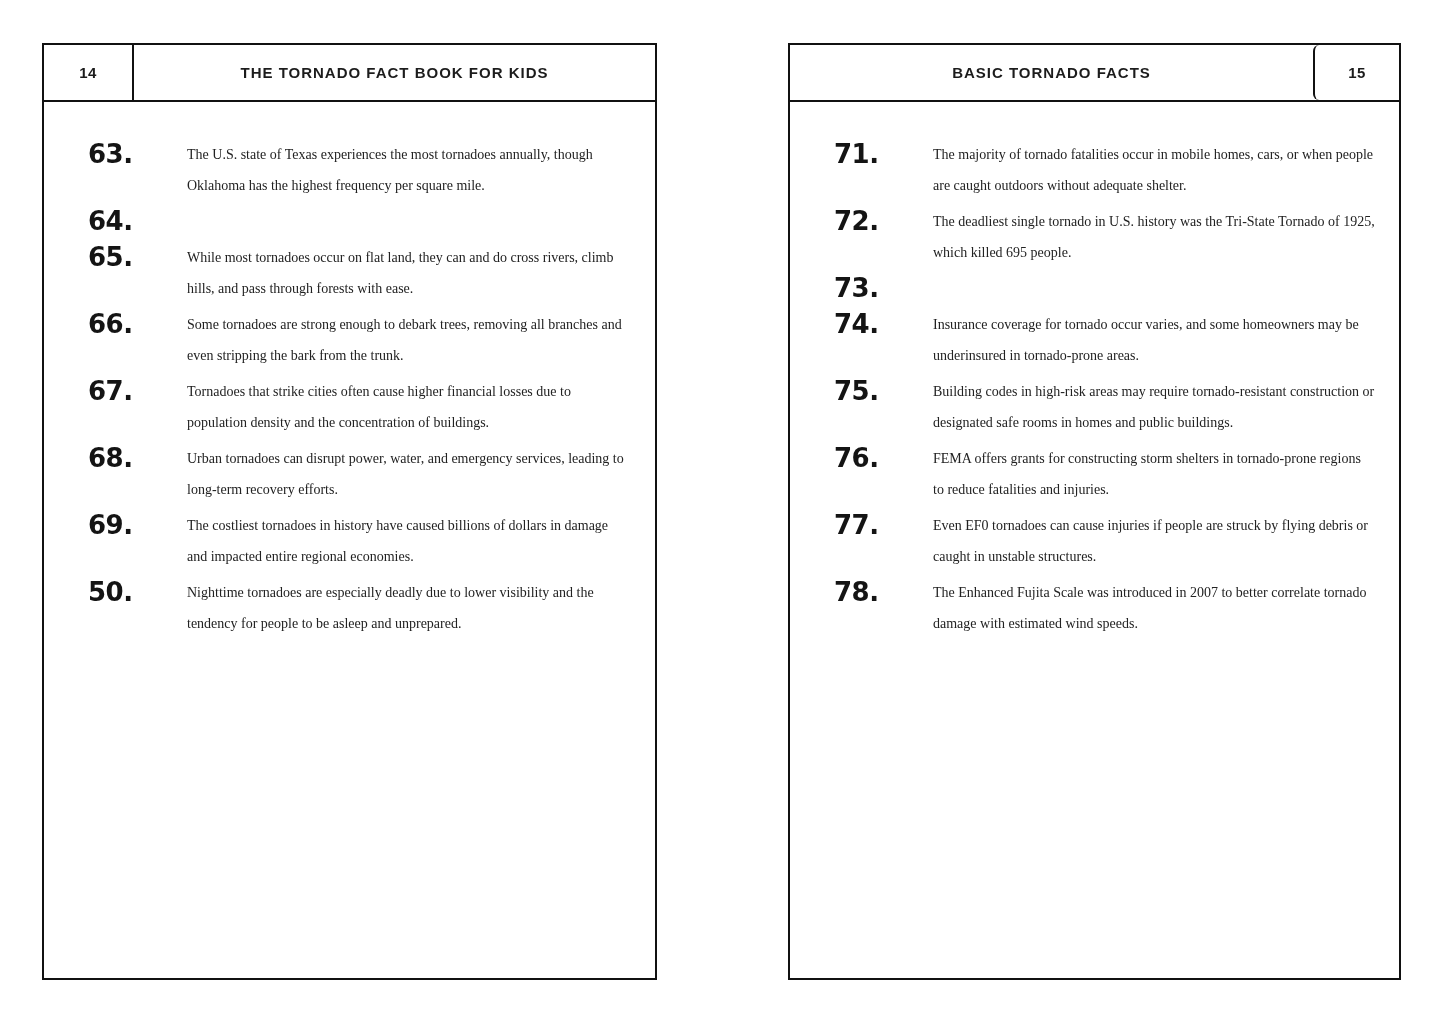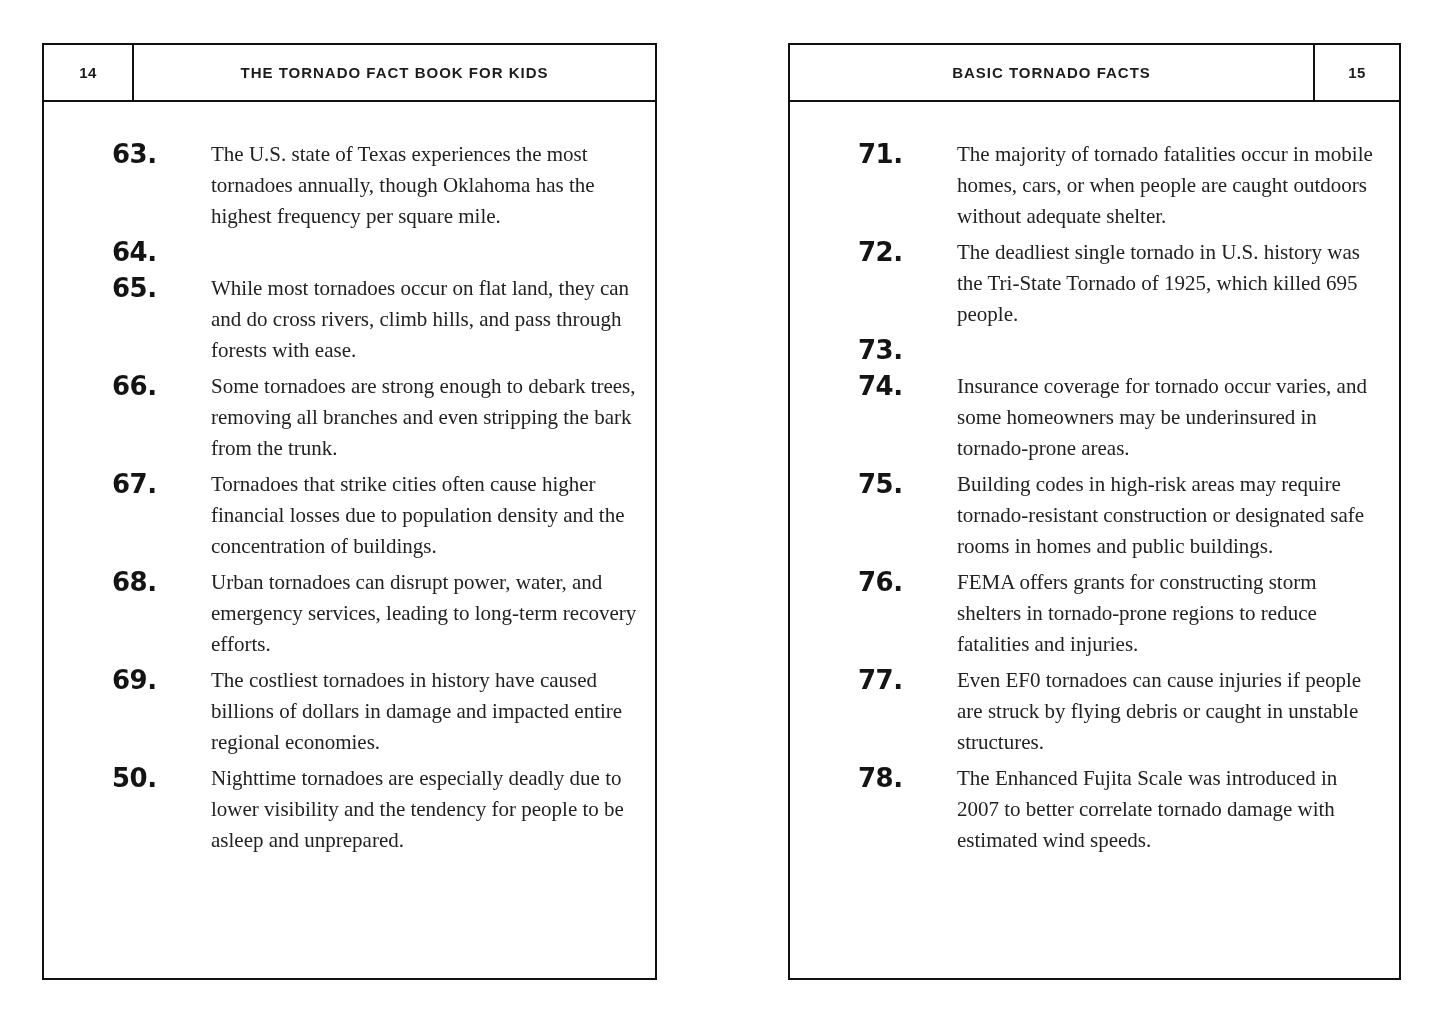--- a/index.html
+++ b/index.html
@@ -32,53 +32,53 @@
     width: 90px;
     flex: 0 0 auto;
     display: flex; align-items: center; justify-content: center;
     font-family: "Liberation Sans", sans-serif;
     font-stretch: condensed;
     font-weight: bold;
     font-size: 15px;
     letter-spacing: 0.5px;
   }
   .page-left  .pagenum-cell { border-right: 2px solid #111111; }
-  .page-right .pagenum-cell { width: 86px; border-left: 2px solid #111111; }
+  .page-right .pagenum-cell { width: 86px; border-left: 2px solid #111111; border-radius: 6px; }
   .header-title-cell {
     flex: 1 1 auto;
     display: flex; align-items: center; justify-content: center;
     font-family: "Liberation Sans", sans-serif;
     font-stretch: condensed;
     font-weight: bold;
     font-size: 15px;
     letter-spacing: 1px;
   }
 
   .facts {
-    padding: 37px 18px 0 68px;
+    padding: 37px 18px 0 44px;
   }
   .fact {
     display: flex;
     margin-bottom: 5px;
   }
   .fact-number {
     flex: 0 0 99px;
     width: 99px;
     font-family: "DejaVu Sans", sans-serif;
     font-weight: bold;
     font-size: 26px;
     line-height: 31px;
     letter-spacing: -0.5px;
     color: #141414;
   }
   .fact-text {
     flex: 1 1 auto;
     max-width: 442px;
     font-family: "Liberation Serif", serif;
-    font-size: 21px;
+    font-size: 14px;
     line-height: 31px;
     color: #222222;
   }
 </style>
 </head>
 <body>
 
 <div class="spread">
 
   <div class="page page-left">

